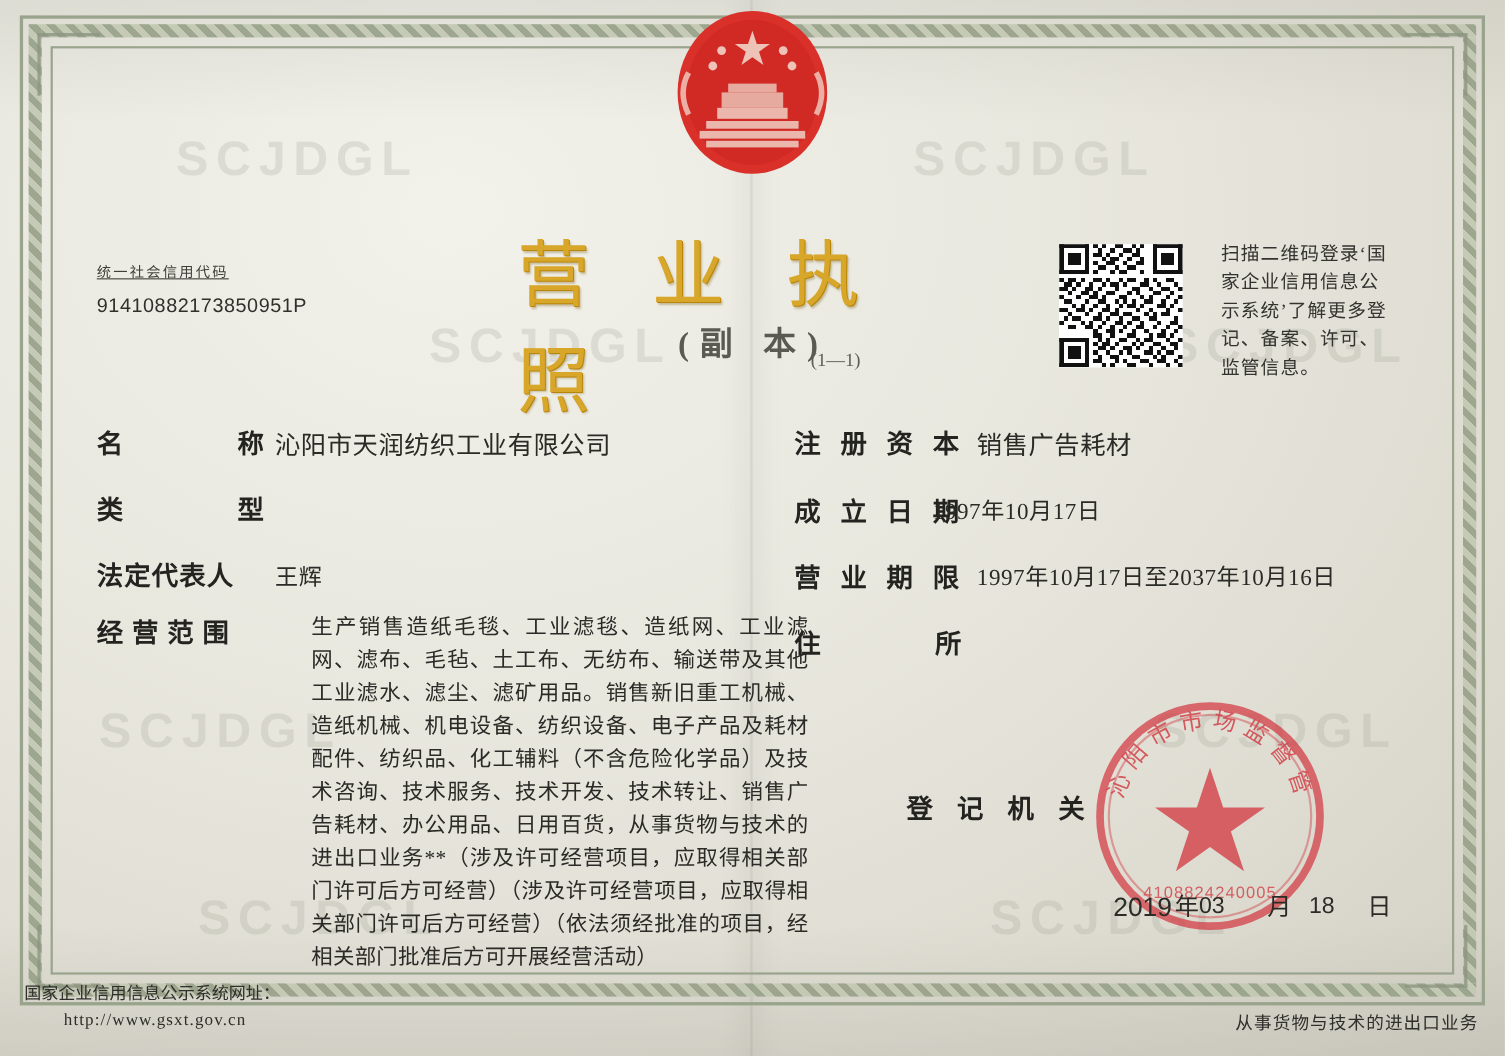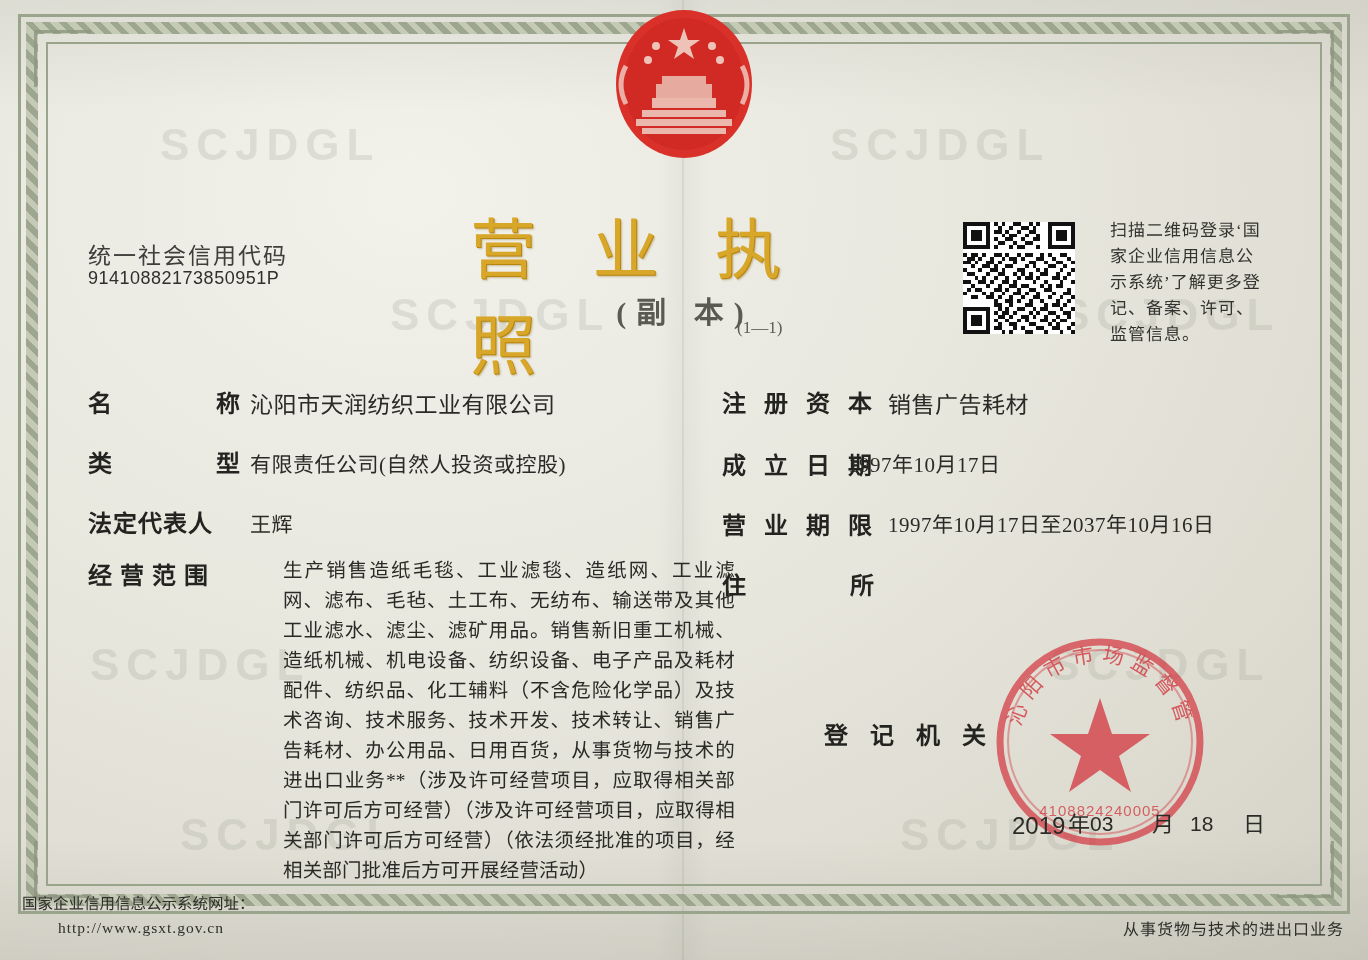--- a/index.html
+++ b/index.html
@@ -66,21 +66,21 @@
   }
   .subtitle{
     position:absolute;left:470px;top:288px;width:430px;text-align:center;
     font-size:30px;letter-spacing:10px;color:#5a5a52;font-weight:bold;
   }
   .subnum{
     position:absolute;left:737px;top:318px;font-size:17px;color:#5d5d55;
   }
 
   
-  .code-label{position:absolute;left:88px;top:237px;font-size:23px;letter-spacing:2px;color:#3e3e3a;}
+  .code-label{position:absolute;left:88px;top:237px;font-size:13px;letter-spacing:2px;color:#3e3e3a;text-decoration:underline;}
   .code-value{position:absolute;left:88px;top:268px;font-size:18px;letter-spacing:.5px;color:#2f2f2c;font-family:"Liberation Sans",sans-serif;}
 
   
   .qr{position:absolute;left:963px;top:222px;width:112px;height:112px;background:#fff;}
   .qr svg{display:block;}
   .qr-text{
     position:absolute;left:1110px;top:218px;width:160px;
     font-size:17px;line-height:26px;color:#33332f;letter-spacing:1px;
   }
 
@@ -383,21 +383,20 @@
           <rect x="28" y="28" width="1" height="1"></rect>
       </g>
     </svg>
   </div>
   <div class="qr-text">扫描二维码登录‘国家企业信用信息公示系统’了解更多登记、备案、许可、监管信息。</div>
 
   <div class="lbl" style="left:88px;top:384px;letter-spacing:8px;">名　　　称</div>
   <div class="val val-lg" style="left:250px;top:386px;">沁阳市天润纺织工业有限公司</div>
 
   <div class="lbl" style="left:88px;top:444px;letter-spacing:8px;">类　　　型</div>
-  <div class="val" style="left:250px;top:448px;">有限责任公司(自然人投资或控股)</div>
 
   <div class="lbl" style="left:88px;top:504px;">法定代表人</div>
   <div class="val" style="left:250px;top:508px;">王辉</div>
 
   <div class="scope-label">经营范围</div>
   <div class="scope-text">生产销售造纸毛毯、工业滤毯、造纸网、工业滤网、滤布、毛毡、土工布、无纺布、输送带及其他工业滤水、滤尘、滤矿用品。销售新旧重工机械、造纸机械、机电设备、纺织设备、电子产品及耗材配件、纺织品、化工辅料（不含危险化学品）及技术咨询、技术服务、技术开发、技术转让、销售广告耗材、办公用品、日用百货，从事货物与技术的进出口业务**（涉及许可经营项目，应取得相关部门许可后方可经营）（涉及许可经营项目，应取得相关部门许可后方可经营）（依法须经批准的项目，经相关部门批准后方可开展经营活动）</div>
 
   <div class="lbl" style="left:722px;top:384px;letter-spacing:6px;">注 册 资 本</div>
   <div class="val val-lg" style="left:888px;top:386px;">销售广告耗材</div>
 

